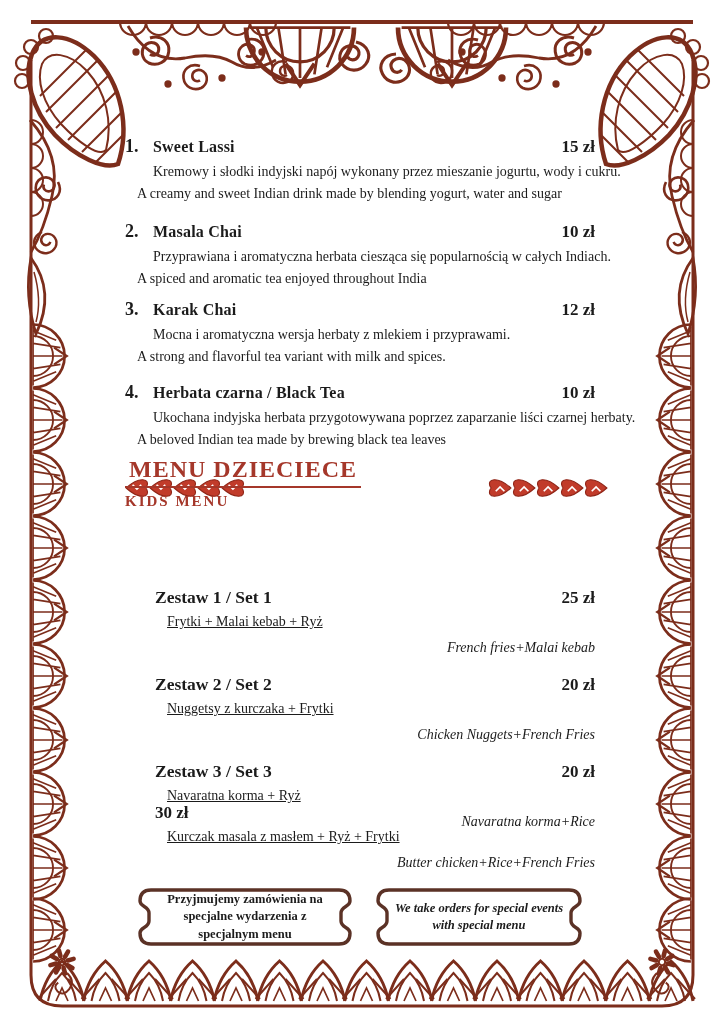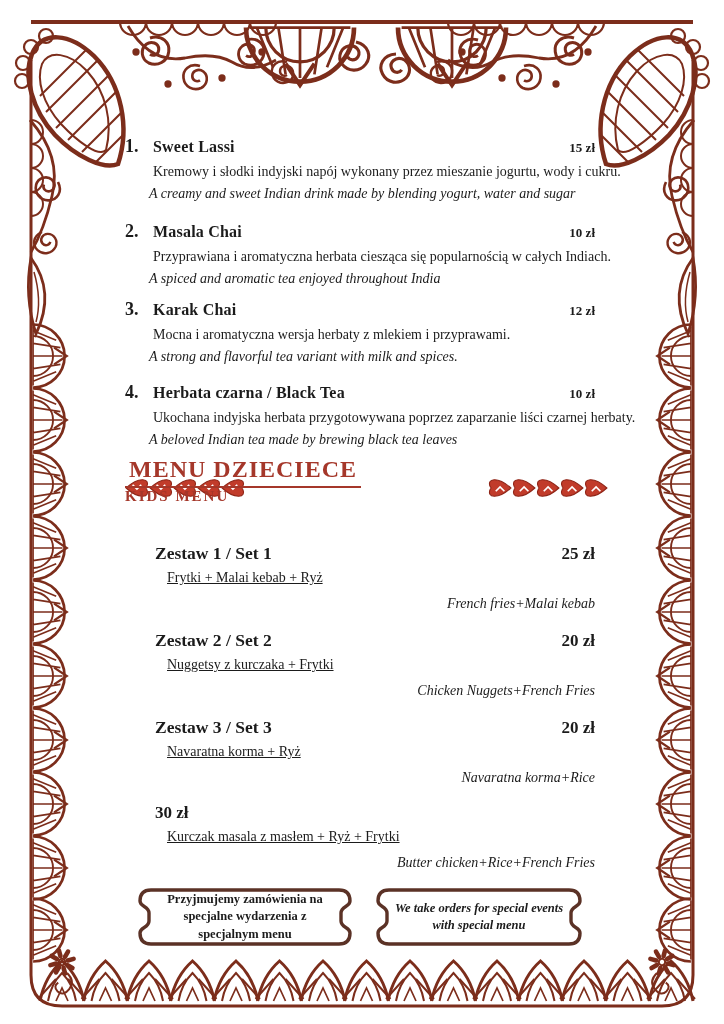--- a/index.html
+++ b/index.html
@@ -4,32 +4,32 @@
 <style>
   html,body{margin:0;padding:0;background:#ffffff;}
   .page{position:relative;width:724px;height:1024px;background:#ffffff;overflow:hidden;
         font-family:"Liberation Serif",serif;color:#1b1b1b;}
   .border-svg{position:absolute;left:0;top:0;z-index:0;}
   
   .item{position:absolute;left:125px;width:470px;z-index:2;}
   .item-head{display:flex;align-items:baseline;}
   .item-num{width:28px;font-weight:bold;font-size:18px;}
   .item-name{flex:1;font-weight:bold;font-size:16px;letter-spacing:.2px;}
-  .item-price{font-weight:bold;font-size:13px;white-space:nowrap;}
+  .item-price{font-weight:bold;font-size:17px;white-space:nowrap;}
   .desc-pl{margin:7px 0 0 28px;font-size:14px;white-space:nowrap;}
-  .desc-en{margin:6px 0 0 24px;font-size:14px;font-style:italic;white-space:nowrap;}
+  .desc-en{margin:6px 0 0 12px;font-size:14px;white-space:nowrap;}
   
   .kids-head{position:absolute;left:125px;width:470px;top:456px;z-index:2;}
   .kids-title{display:inline-block;font-weight:bold;font-size:24px;letter-spacing:1px;
               color:#A5372A;border-bottom:2px solid #A5372A;padding:0 4px 3px 4px;}
-  .kids-sub{font-weight:bold;font-size:15px;letter-spacing:2px;color:#A5372A;}
+  .kids-sub{margin-top:5px;font-weight:bold;font-size:15px;letter-spacing:2px;color:#A5372A;}
   
   .set{position:absolute;left:125px;width:470px;z-index:2;}
   .set-head{display:flex;align-items:baseline;padding-left:30px;}
-  .set-name{flex:1;font-weight:bold;font-size:17.5px;}
+  .set-name{flex:1;font-weight:bold;font-size:17.5px;margin-top:44px;}
   .set-price{font-weight:bold;font-size:17px;white-space:nowrap;}
   .set-pl{margin:6px 0 0 42px;font-size:14px;white-space:nowrap;text-decoration:underline;}
   .set-en{margin:10px 0 0 30px;font-size:14px;font-style:italic;white-space:nowrap;text-align:right;}
   
   .plaque{position:absolute;top:886px;height:62px;z-index:2;display:flex;align-items:center;
           justify-content:center;text-align:center;font-weight:bold;font-size:12.5px;line-height:1.4;}
   .plaque-pl{left:135px;width:220px;}
   .plaque-en{left:373px;width:212px;font-style:italic;}
   .plaque svg{position:absolute;left:0;top:0;}
   .plaque span{position:relative;padding:0 20px;z-index:1;}

